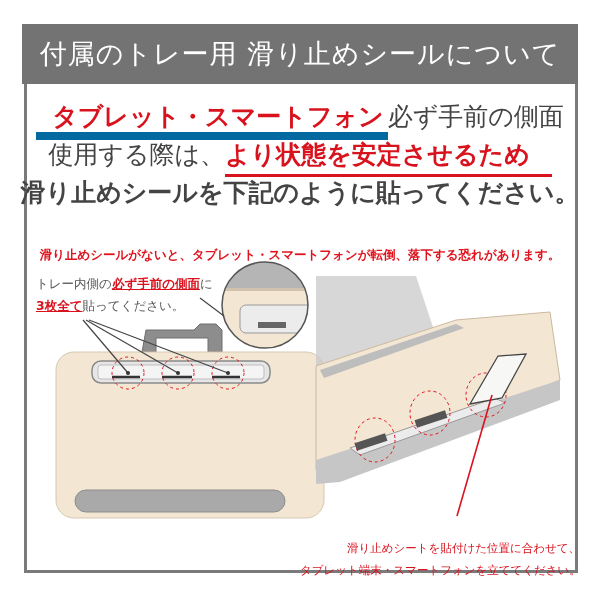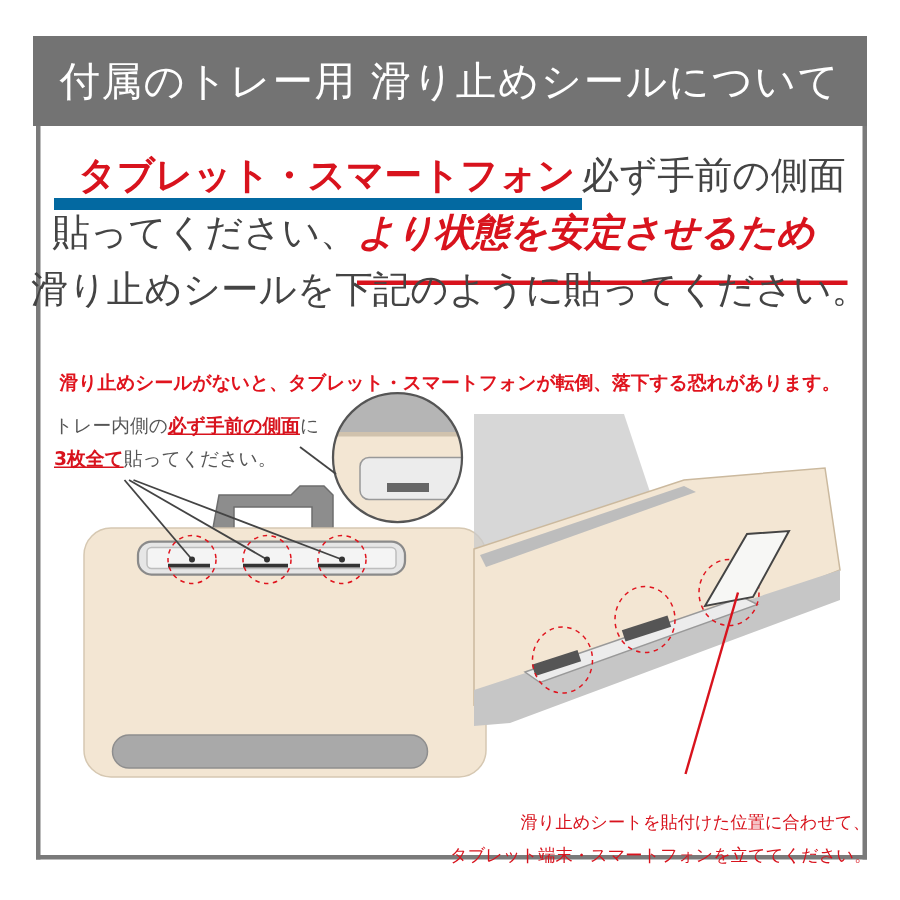--- a/index.html
+++ b/index.html
@@ -6,39 +6,39 @@
   body { width: 600px; height: 600px; position: relative; overflow: hidden;
          font-family: "DejaVu Sans", sans-serif; }
   .frame { position: absolute; left: 24px; top: 24px; width: 548px; height: 546px;
            border: 3px solid #7a7a7a; border-top: none; background: #fff; box-sizing: content-box; }
   .header { position: absolute; left: 22px; top: 24px; width: 556px; height: 60px;
             background: #737373; color: #fff; font-size: 27px; letter-spacing: 1px;
             display: flex; align-items: center; justify-content: center; white-space: nowrap; }
   .line { position: absolute; left: 0; width: 600px; text-align: center; white-space: nowrap; color: #444; }
   .l1 { top: 100px; font-size: 25px; }
   .l2 { top: 138px; font-size: 25px; }
-  .l3 { top: 176px; font-size: 25px; }
+  .l3 { top: 176px; font-size: 25px; font-weight: bold; }
   .l4 { top: 211px; font-size: 12.5px; color: #e0141e; font-weight: bold; margin-top: 36px; }
   .red { color: #d8131d; font-weight: bold; }
   .ul-red { border-bottom: 8px solid #0369a1; padding: 0 4px 1px 16px; }
-  .ul-red2 { border-bottom: 3px solid #d8131d; padding: 0 22px 18px 0; font-style: italic; }
+  .ul-red2 { border-bottom: 3px solid #d8131d; padding: 0 22px 5px 0; }
   .note { position: absolute; left: 36px; top: 273px; font-size: 12.5px; color: #555; line-height: 22px; white-space: nowrap; }
   .note .em { color: #d8131d; font-weight: bold; text-decoration: underline; }
   .caption { position: absolute; left: 300px; top: 521px; width: 280px; text-align: right;
              font-size: 11.5px; color: #d8131d; line-height: 22px; white-space: nowrap; margin-top: 16px; }
   svg { position: absolute; left: 0; top: 0; }
 </style>
 </head>
 <body>
 
 <div class="frame"></div>
 <div class="header">付属のトレー用 滑り止めシールについて</div>
 
 <div class="line l1"><span class="red ul-red">タブレット・スマートフォン</span><span>必ず手前の側面</span></div>
-<div class="line l2"><span>貼ってください、</span><span class="red ul-red2">より状態を安定させるため</span></div>
+<div class="line l2"><span>使用する際は、</span><span class="red ul-red2">より状態を安定させるため</span></div>
 <div class="line l3">滑り止めシールを下記のように貼ってください。</div>
 <div class="line l4">滑り止めシールがないと、タブレット・スマートフォンが転倒、落下する恐れがあります。</div>
 
 <svg width="600" height="600">
 
   <g>
     <path d="M146 330 h48 l6 -6 h16 l6 6 v22 h-14 v-14 h-52 v14 h-14 z" fill="#8d8d8d" stroke="#6e6e6e"></path>
     <rect x="56" y="352" width="268" height="166" rx="18" fill="#f3e6d3" stroke="#d6c8b2"></rect>
     <rect x="92" y="361" width="178" height="22" rx="9" fill="#e6e6e6" stroke="#8a8a8a" stroke-width="1.5"></rect>
     <rect x="98" y="365" width="166" height="14" rx="3" fill="#f4f4f4" stroke="#bdbdbd"></rect>

